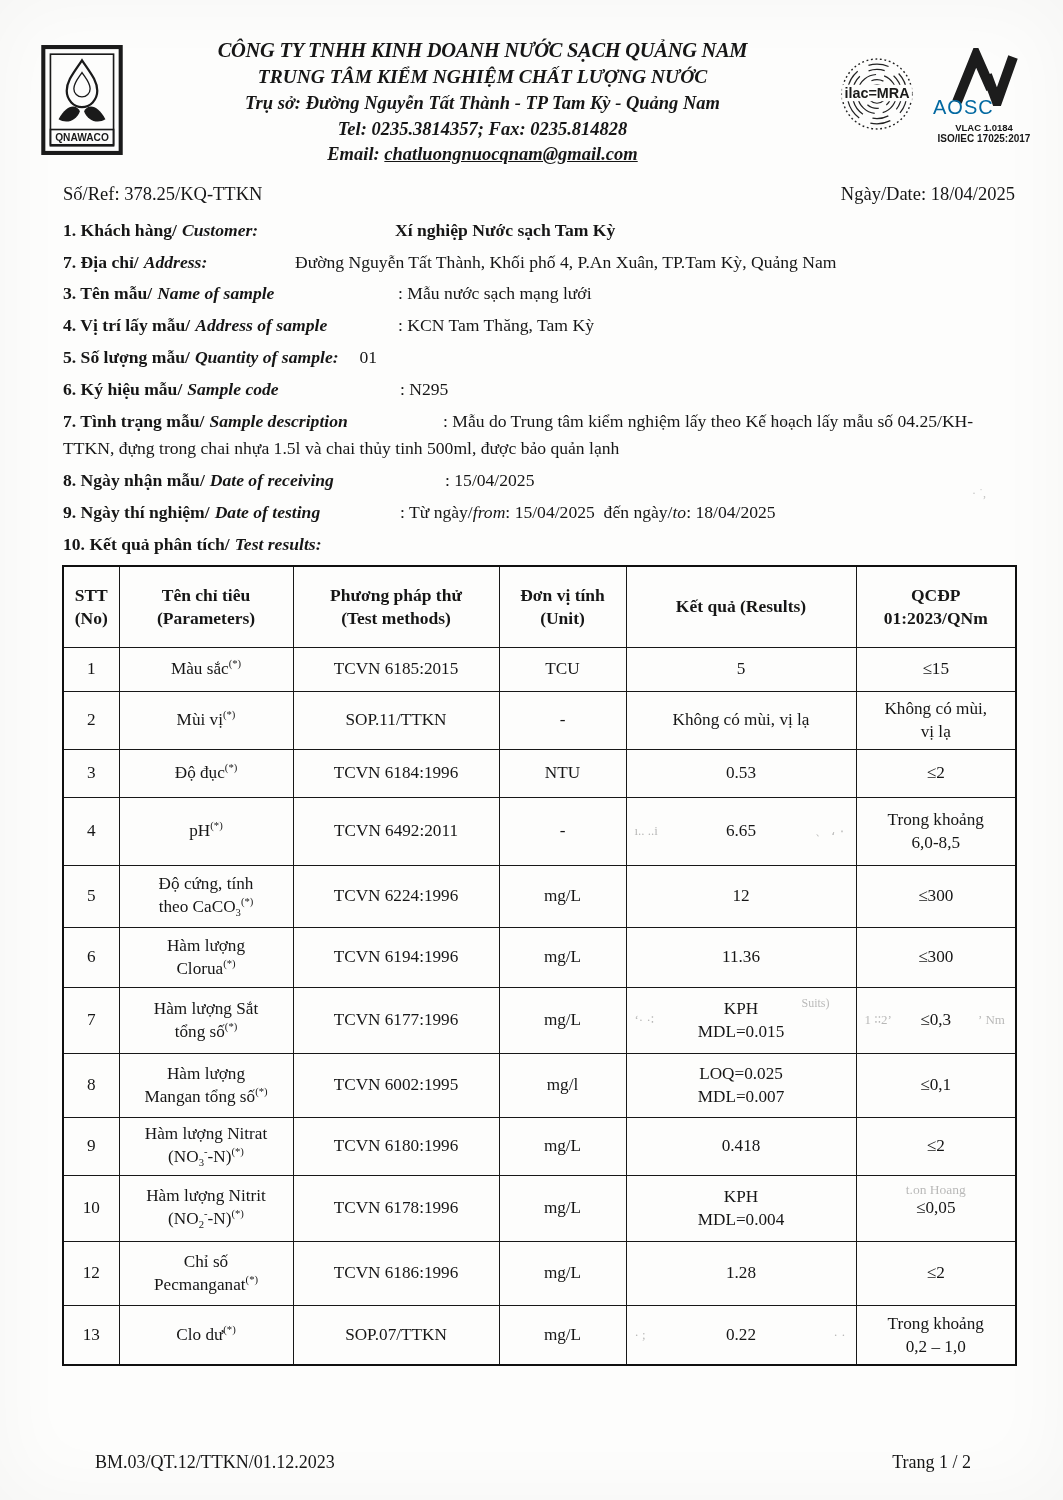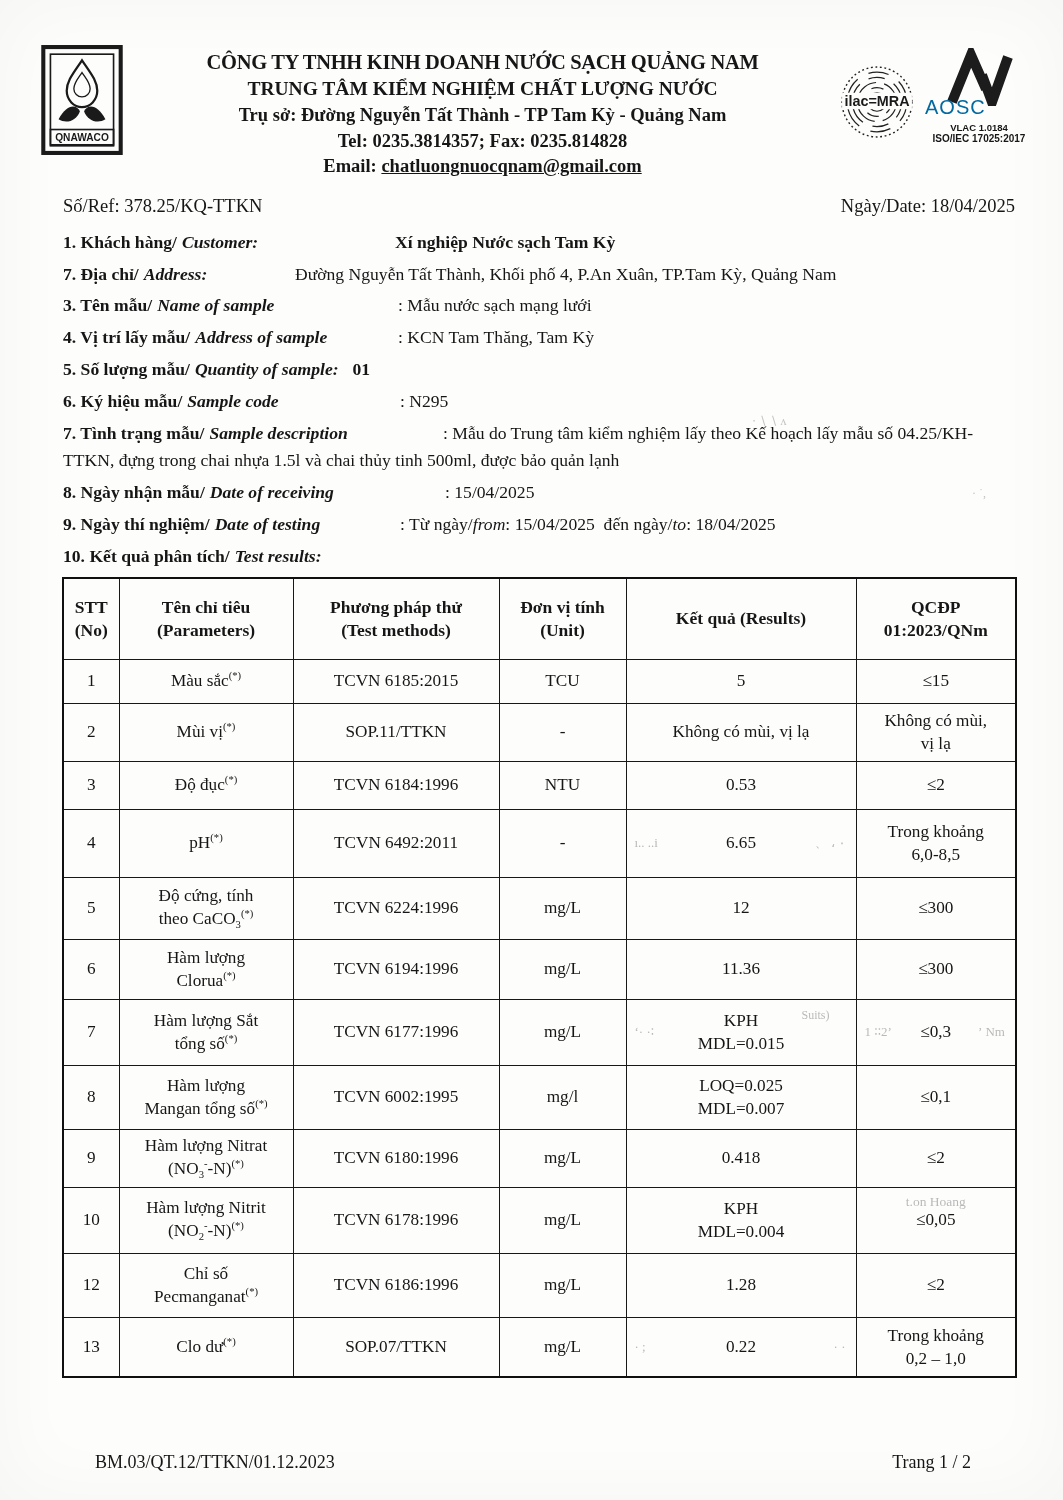--- a/index.html
+++ b/index.html
@@ -5,49 +5,49 @@
   html,body{margin:0;padding:0;background:#d8d8d8;}
   .page{
     position:relative;width:1063px;height:1500px;margin:0 auto;
     background:#fdfdfc;color:#161616;overflow:hidden;
     font-family:"Liberation Serif","DejaVu Serif",serif;
     box-shadow:inset 0 0 80px rgba(0,0,0,0.035);
   }
   
   .hdr{display:flex;align-items:flex-start;padding:36px 26px 0 40px;gap:6px;}
   .hdr-left{width:86px;flex:0 0 auto;margin-top:8px;}
-  .hdr-center{flex:1;text-align:center;line-height:1.38;margin-top:12px;}
+  .hdr-center{flex:1;text-align:center;line-height:1.38;margin-top:0;font-style:italic;}
   .h1{font-size:20.5px;font-weight:bold;letter-spacing:-0.3px;}
   .h2{font-size:19.5px;font-weight:bold;}
   .h3{font-size:18.5px;font-weight:bold;}
   .h4{font-size:18.5px;font-weight:bold;}
   .h5{font-size:18.5px;font-weight:bold;}
   .email{text-decoration:underline;font-weight:bold;}
-  .hdr-right{width:198px;flex:0 0 auto;display:flex;gap:8px;margin-top:12px;align-items:flex-end;}
+  .hdr-right{width:198px;flex:0 0 auto;display:flex;gap:16px;margin-top:12px;align-items:center;}
   .aosc{width:112px;text-align:center;font-family:"Liberation Sans","DejaVu Sans",sans-serif;}
   .aosc-name{font-size:20px;letter-spacing:1px;color:#0369a1;text-align:left;margin:-14px 0 0 2px;}
   .aosc-sub1{font-size:9.5px;font-weight:bold;margin-top:3px;}
   .aosc-sub2{font-size:10px;font-weight:bold;}
   
   .refline{display:flex;justify-content:space-between;margin:16px 48px 0 63px;font-size:18.5px;}
   .title{margin:6px 48px 0 195px;text-align:center;}
   .title-vi{font-size:20.5px;font-weight:bold;}
   .title-en{font-size:19px;font-weight:bold;margin-top:2px;}
   
   .info-list{margin:12px 44px 0 63px;font-size:17.6px;}
   .info-item{margin-bottom:4px;line-height:1.58;}
   .lbl{display:inline-block;vertical-align:top;font-weight:bold;}
   .lbl-en{font-style:italic;margin-left:5px;}
   .info-value{font-weight:normal;}
   .info-item:nth-of-type(1) .lbl{width:332px;}
   .info-item:nth-of-type(1) .info-value{font-weight:bold;}
   .info-item:nth-of-type(2) .lbl{width:232px;}
   .info-item:nth-of-type(3) .lbl{width:335px;}
   .info-item:nth-of-type(4) .lbl{width:335px;}
-  .info-item:nth-of-type(5) .info-value{margin-left:14px;font-weight:bold;}
+  .info-item:nth-of-type(5) .info-value{margin-left:21px;}
   .info-item:nth-of-type(6) .lbl{width:337px;}
   .info-item:nth-of-type(7) .lbl{width:380px;}
   .info-item:nth-of-type(8) .lbl{width:382px;}
   .info-item:nth-of-type(9) .lbl{width:337px;}
   .info-item:nth-of-type(10){margin-top:4px;}
   
   table.results{border-collapse:collapse;table-layout:fixed;width:953px;margin:6px 0 0 62px;border:2.5px solid #101010;}
   .results th,.results td{border:1.6px solid #181818;}
   .results th{font-size:17.5px;font-weight:bold;padding:5px 2px;line-height:1.3;height:70px;}
   .results td{font-size:17.2px;text-align:center;vertical-align:middle;padding:4px 4px;line-height:1.34;}

